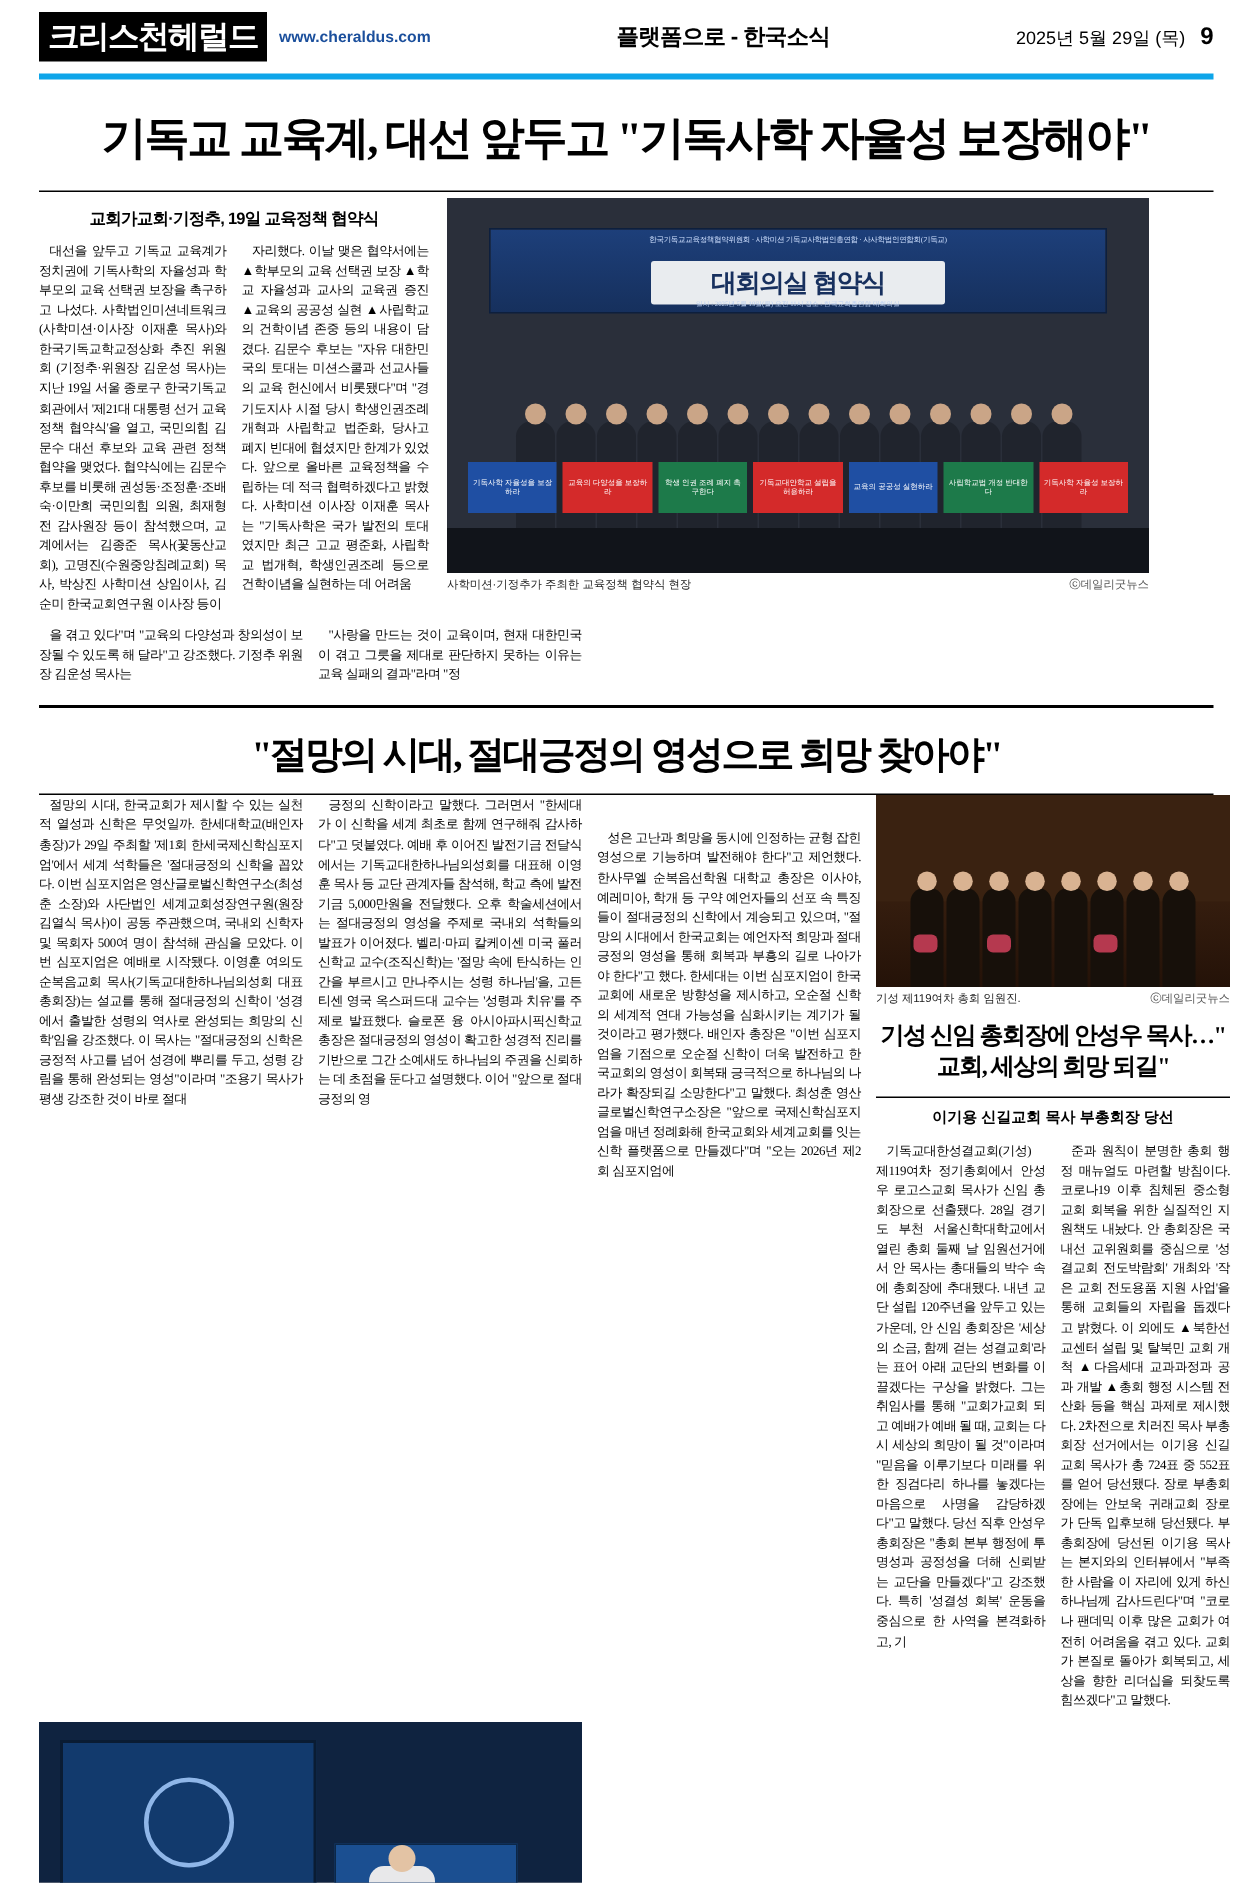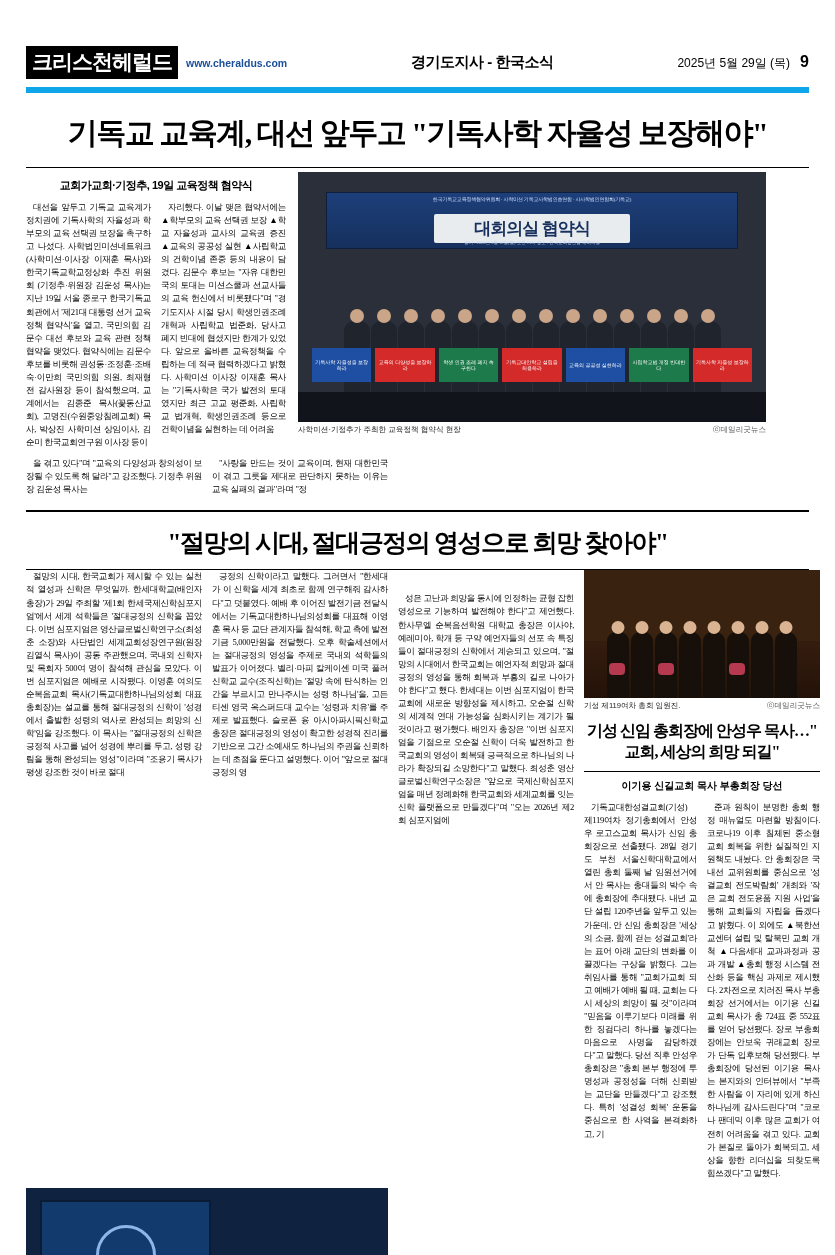--- a/index.html
+++ b/index.html
@@ -1,20 +1,20 @@
 <!DOCTYPE html>
 <html lang="ko"><head>
 <meta charset="utf-8">
 <style>
   html,body{margin:0;padding:0;background:#ffffff;}
   body{width:835px;height:1255px;font-family:"Liberation Serif",serif;color:#000;position:relative;}
   .page{width:835px;height:1255px;position:relative;box-sizing:border-box;padding:0 26px;}
 
   
-  .masthead{display:flex;align-items:center;border-bottom:6px solid #0ea5e9;padding:22px 0 8px 0;margin-top:24px;}
+  .masthead{display:flex;align-items:center;border-bottom:4px solid #0ea5e9;padding:8px 0 8px 0;}
   .logo{font-family:"Liberation Sans",sans-serif;font-weight:bold;font-size:21px;letter-spacing:-1px;
         background:#000;color:#fff;padding:2px 6px 3px 6px;}
   .site-url{font-family:"Liberation Sans",sans-serif;font-size:10.5px;color:#1b4f9c;margin-left:8px;font-weight:bold;}
   .mast-center{flex:1;text-align:center;font-family:"Liberation Sans",sans-serif;font-weight:bold;font-size:15px;letter-spacing:-0.5px;}
   .mast-right{font-family:"Liberation Sans",sans-serif;font-size:12px;display:flex;align-items:baseline;gap:10px;}
   .page-no{font-size:16px;font-weight:bold;}
 
   
   .headline{
     text-align:center;font-weight:bold;font-size:30px;letter-spacing:-1.5px;
@@ -91,21 +91,21 @@
   .ph3-man::before{content:"";position:absolute;top:-14px;left:50%;transform:translateX(-50%);width:18px;height:18px;border-radius:50%;background:#e3c3a4;}
 </style>
 </head>
 <body>
 
 <div class="page">
 
   <div class="masthead">
     <div class="logo">크리스천헤럴드</div>
     <div class="site-url">www.cheraldus.com</div>
-    <div class="mast-center">경기도지사 - 한국소식</div>
+    <div class="mast-center">플랫폼으로 - 한국소식</div>
     <div class="mast-right">
       <span>2025년 5월 29일 (목)</span>
       <span class="page-no">9</span>
     </div>
   </div>
 
   <div class="headline">기독교 교육계, 대선 앞두고 "기독사학 자율성 보장해야"</div>
   <div class="rule-thin"></div>
 
   <div class="sec1">

